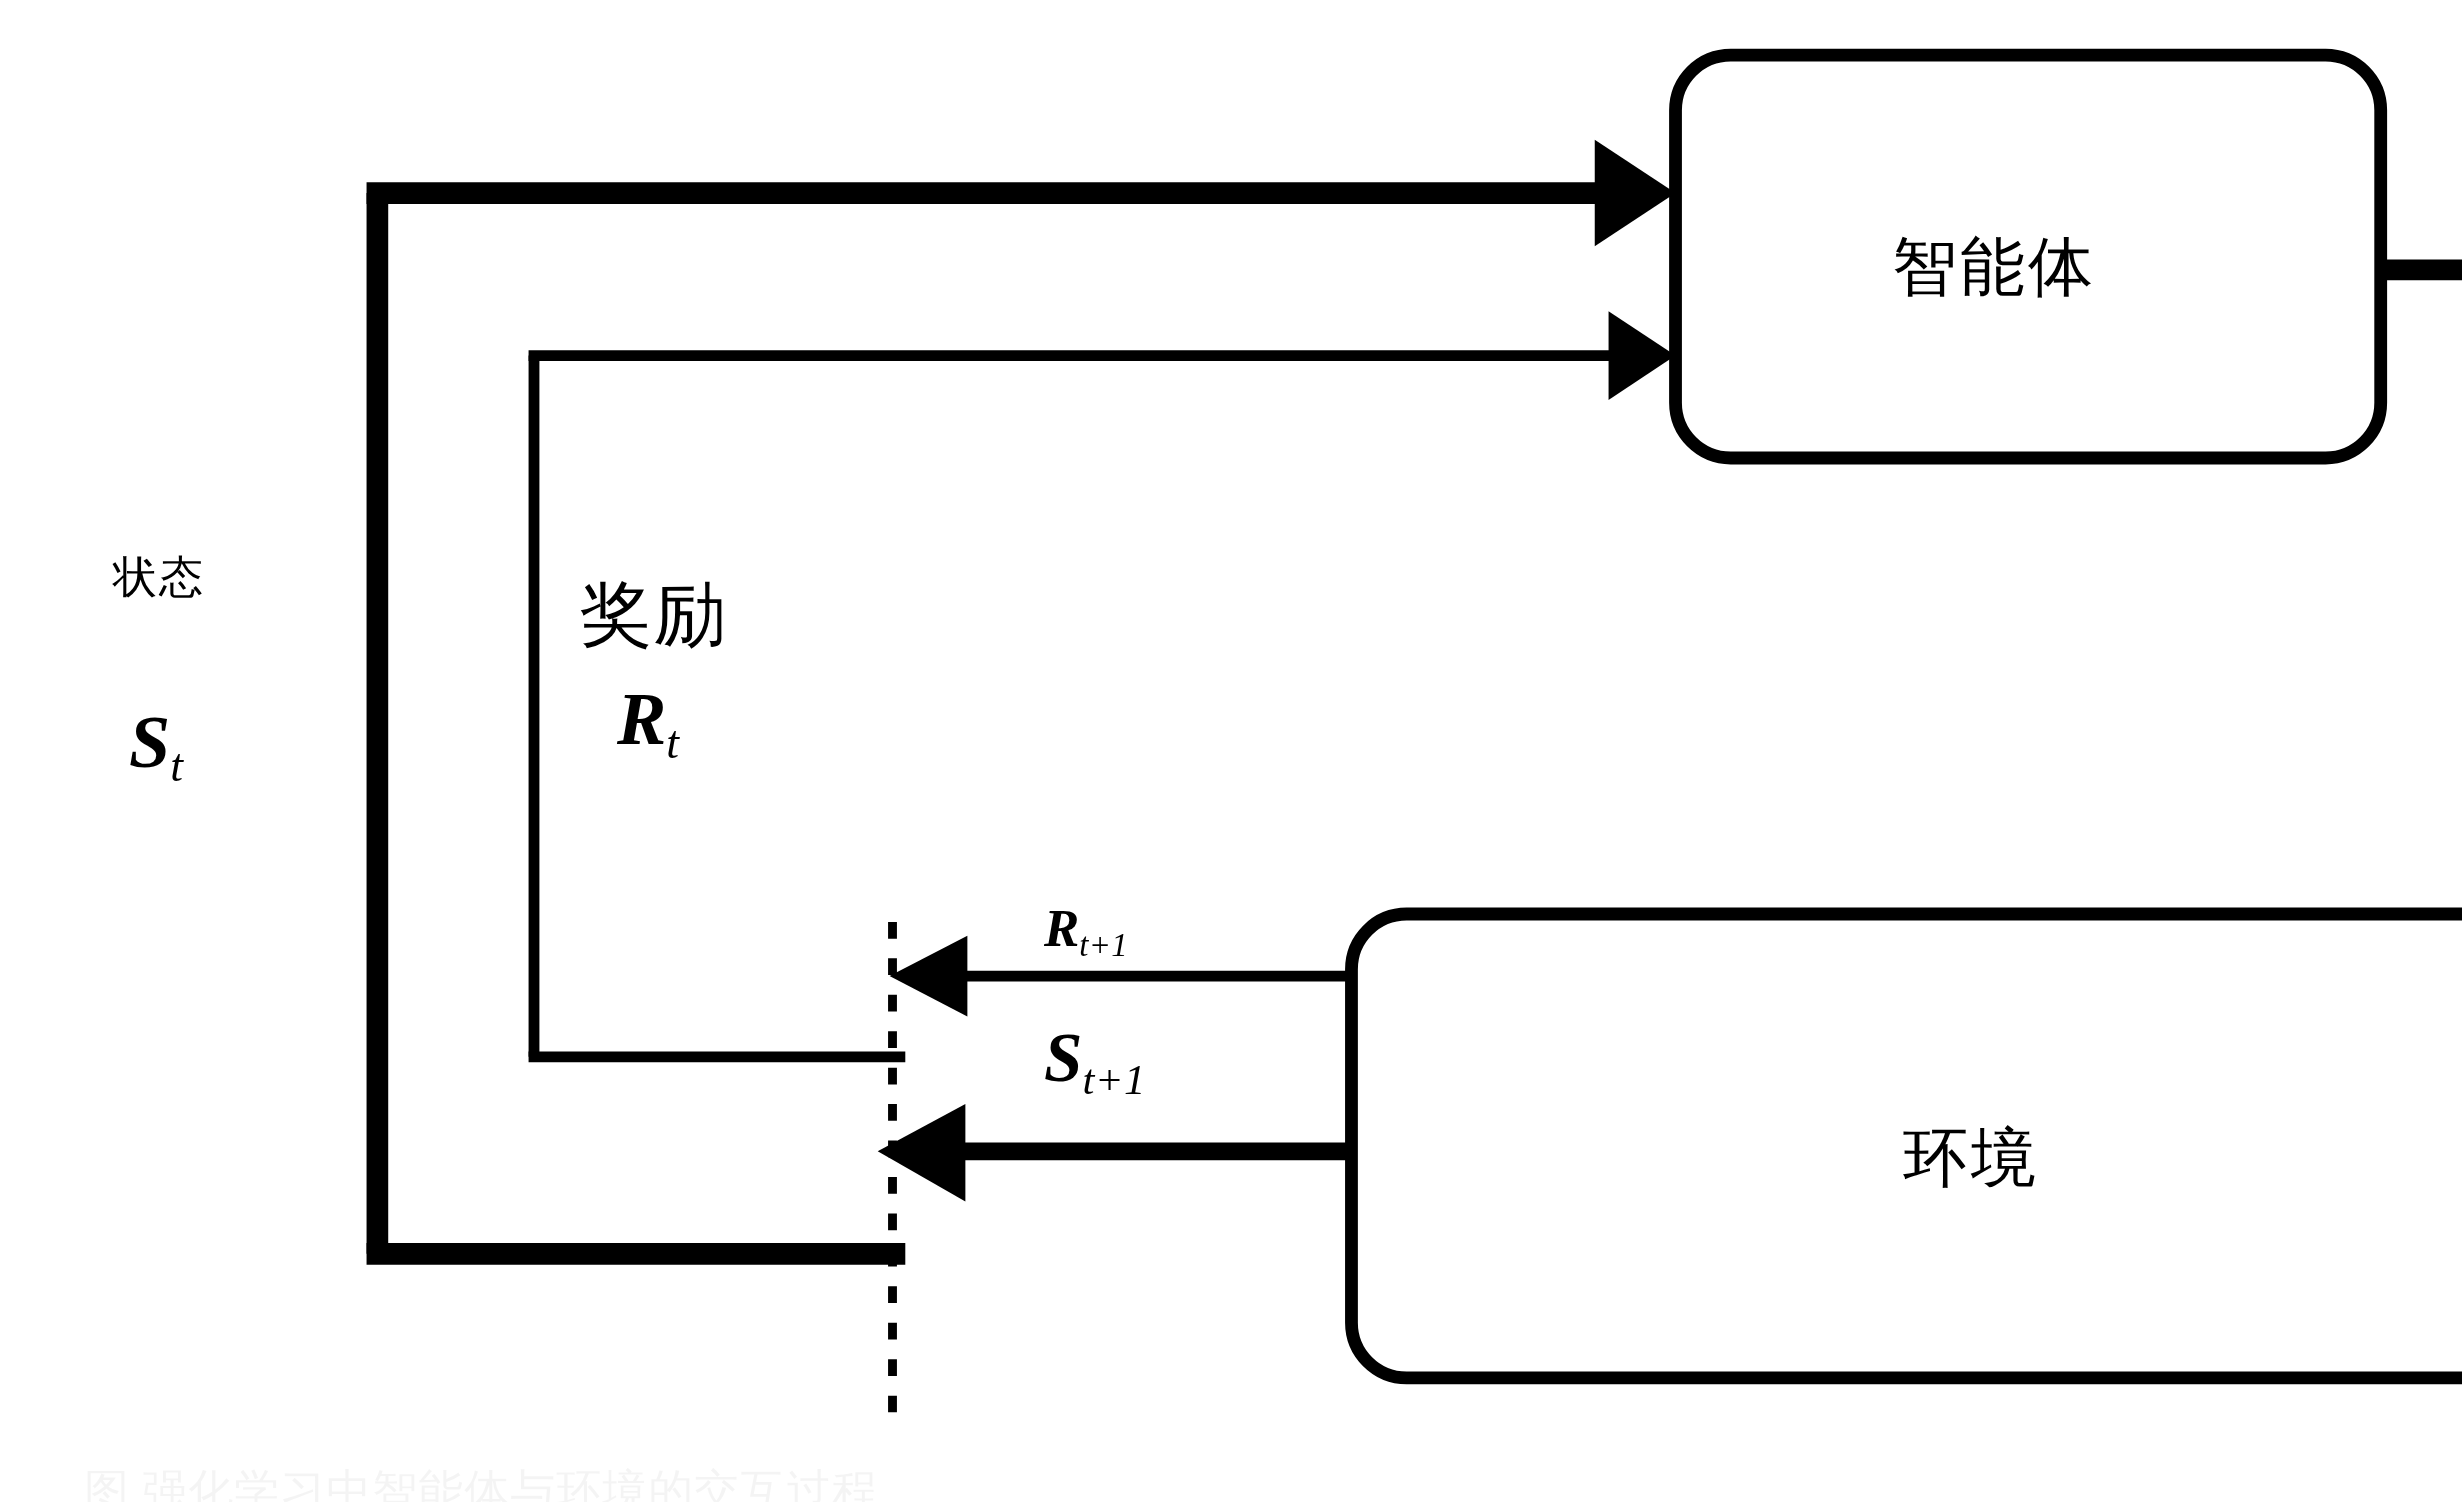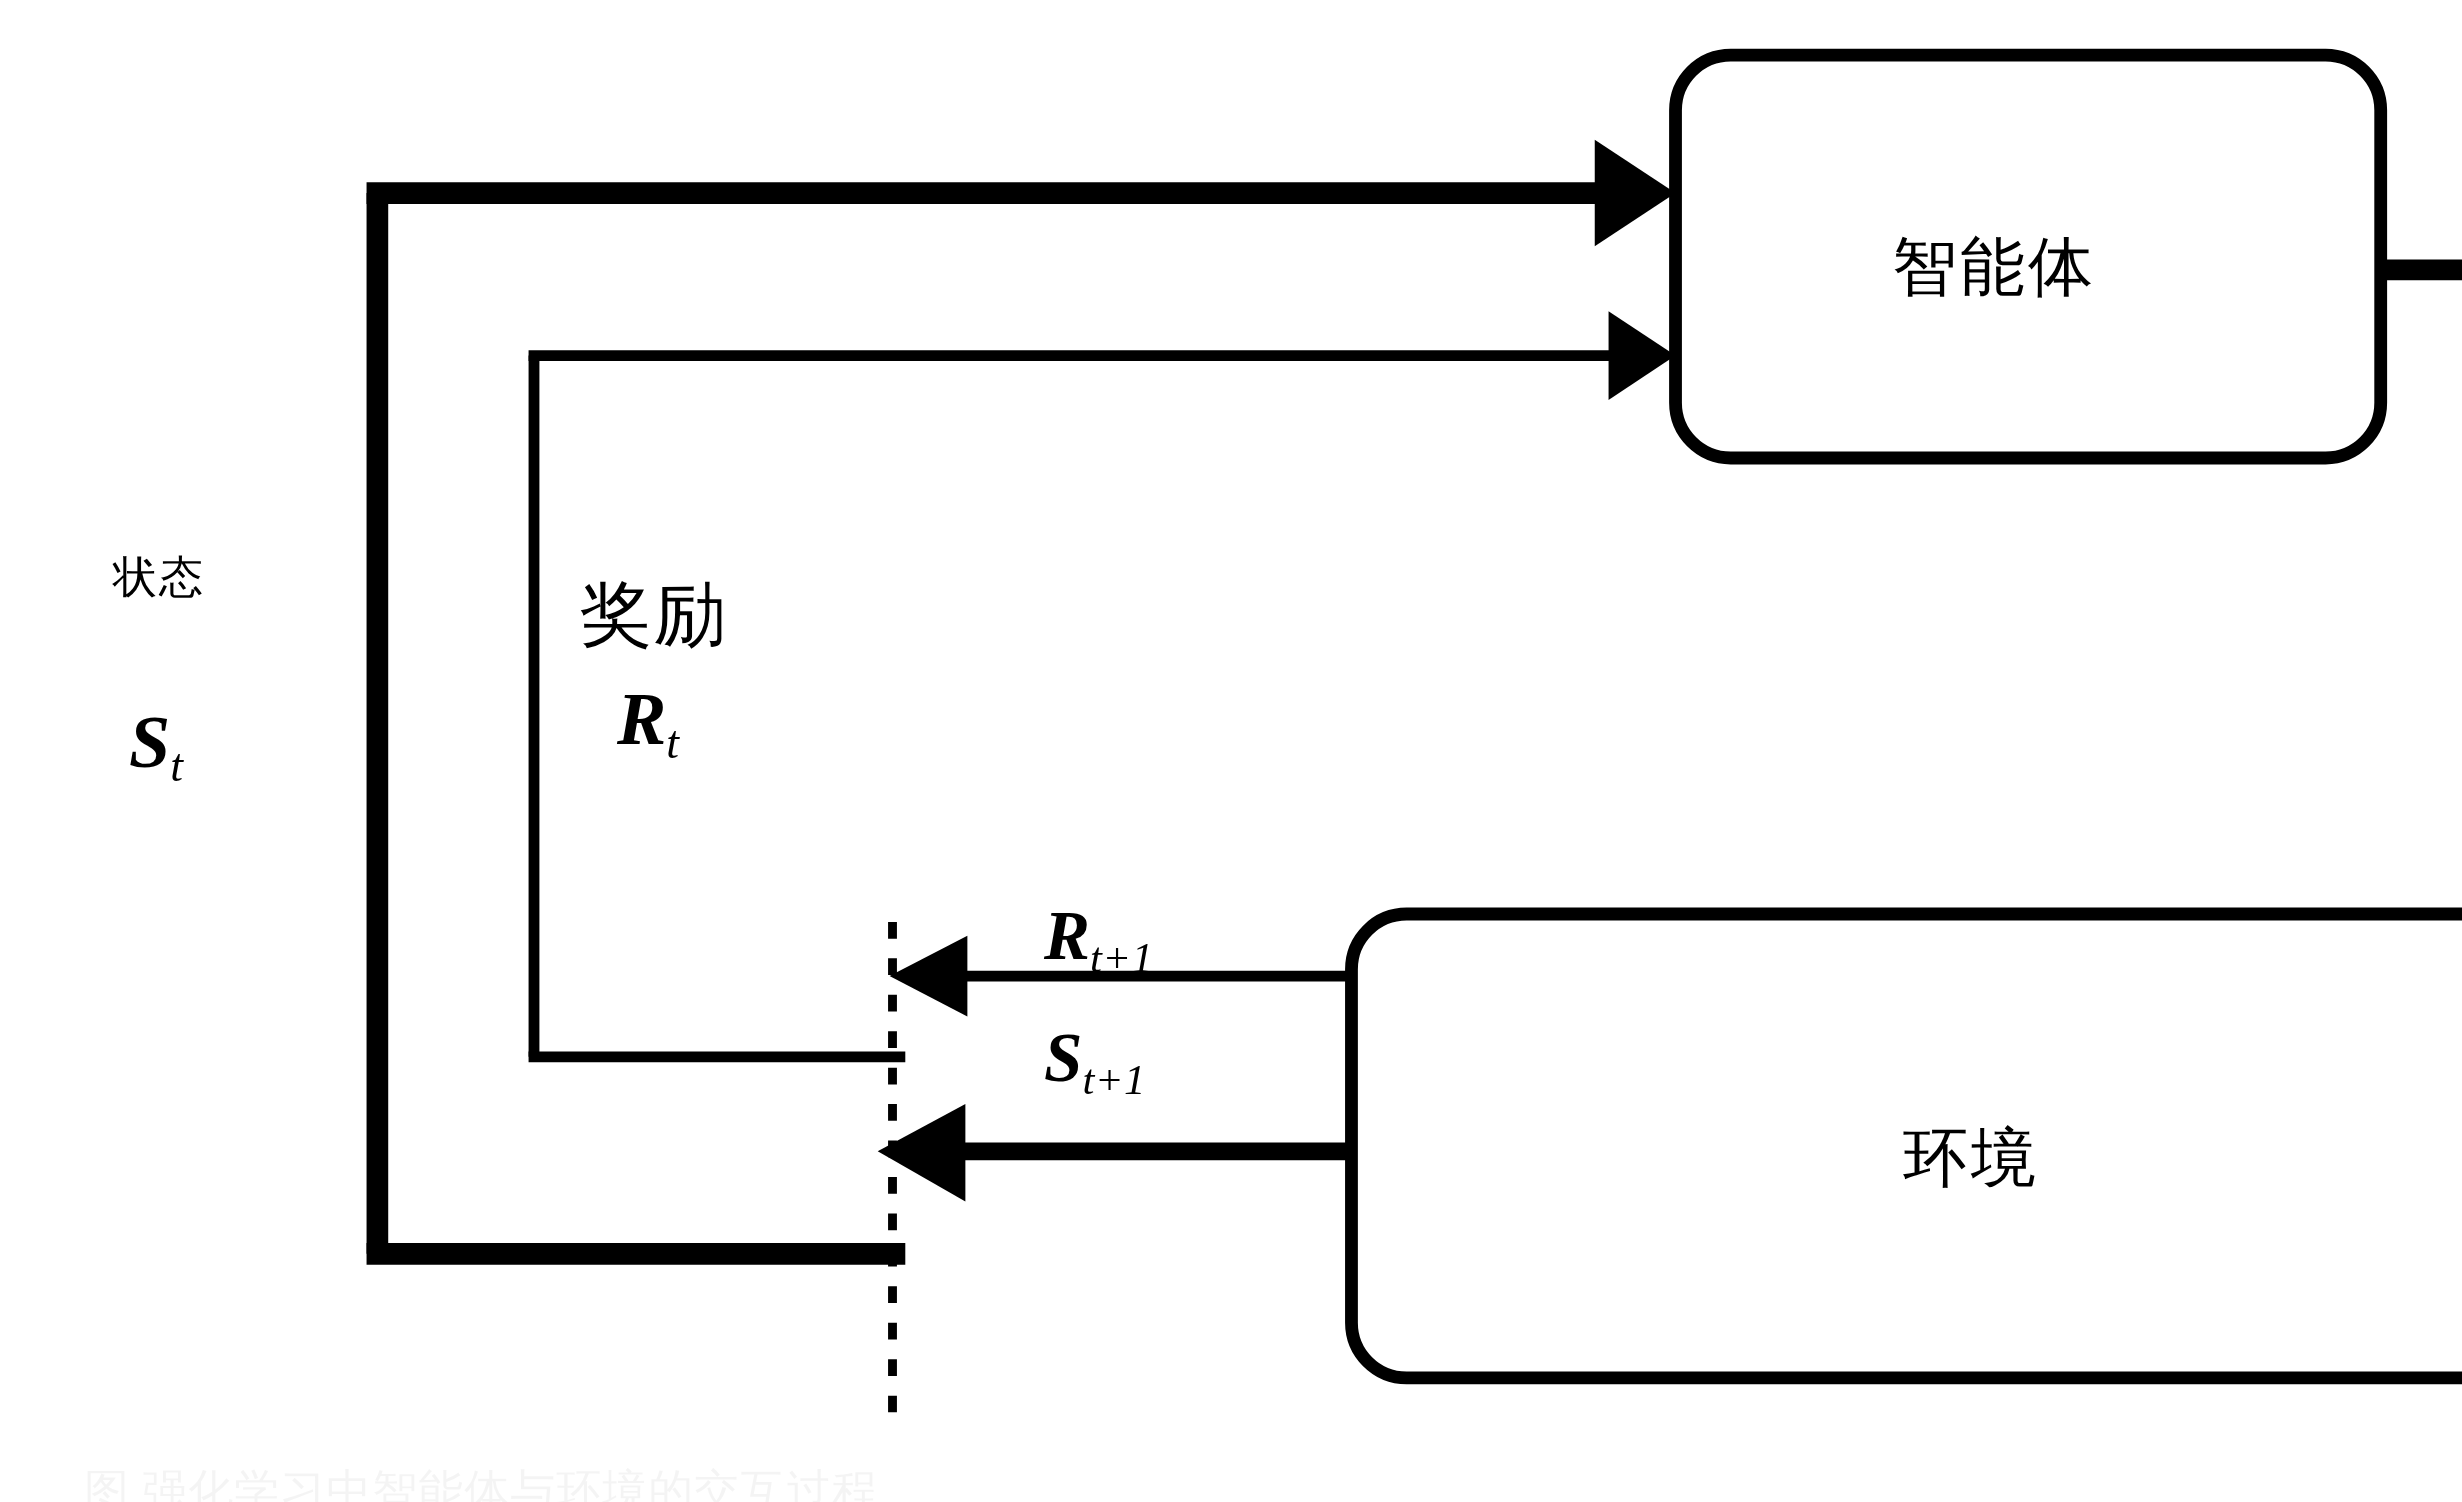--- a/index.html
+++ b/index.html
@@ -64,21 +64,21 @@
     color: #000;
     white-space: nowrap;
     text-align: right;
   }
   
   #label-state-cn     { left: 113px;  top: 556px; font-size: 44px; letter-spacing: 2px; }
   #label-state-sym    { left: 129px;  top: 705px; font-size: 74px; }
   #label-reward-cn    { left: 580px; top: 579px; font-size: 72px; letter-spacing: 2px; }
   #label-reward-sym   { left: 585px; top: 682px; font-size: 74px; margin-left: 32px; }
   
-  #label-rnext        { left: 1044px; top: 902px; font-size: 69px; }
+  #label-rnext        { left: 1044px; top: 902px; font-size: 53px; }
   #label-snext        { left: 1044px; top: 1024px; font-size: 69px; }
   
   #label-agent        { left: 1892px; top: 223px;  }
   #label-env          { left: 1872px; top: 1114px; margin-left: 31px; }
   
   #caption-strip {
     position: absolute;
     left: 84px;
     top: 1461px;
     width: 1674px;

